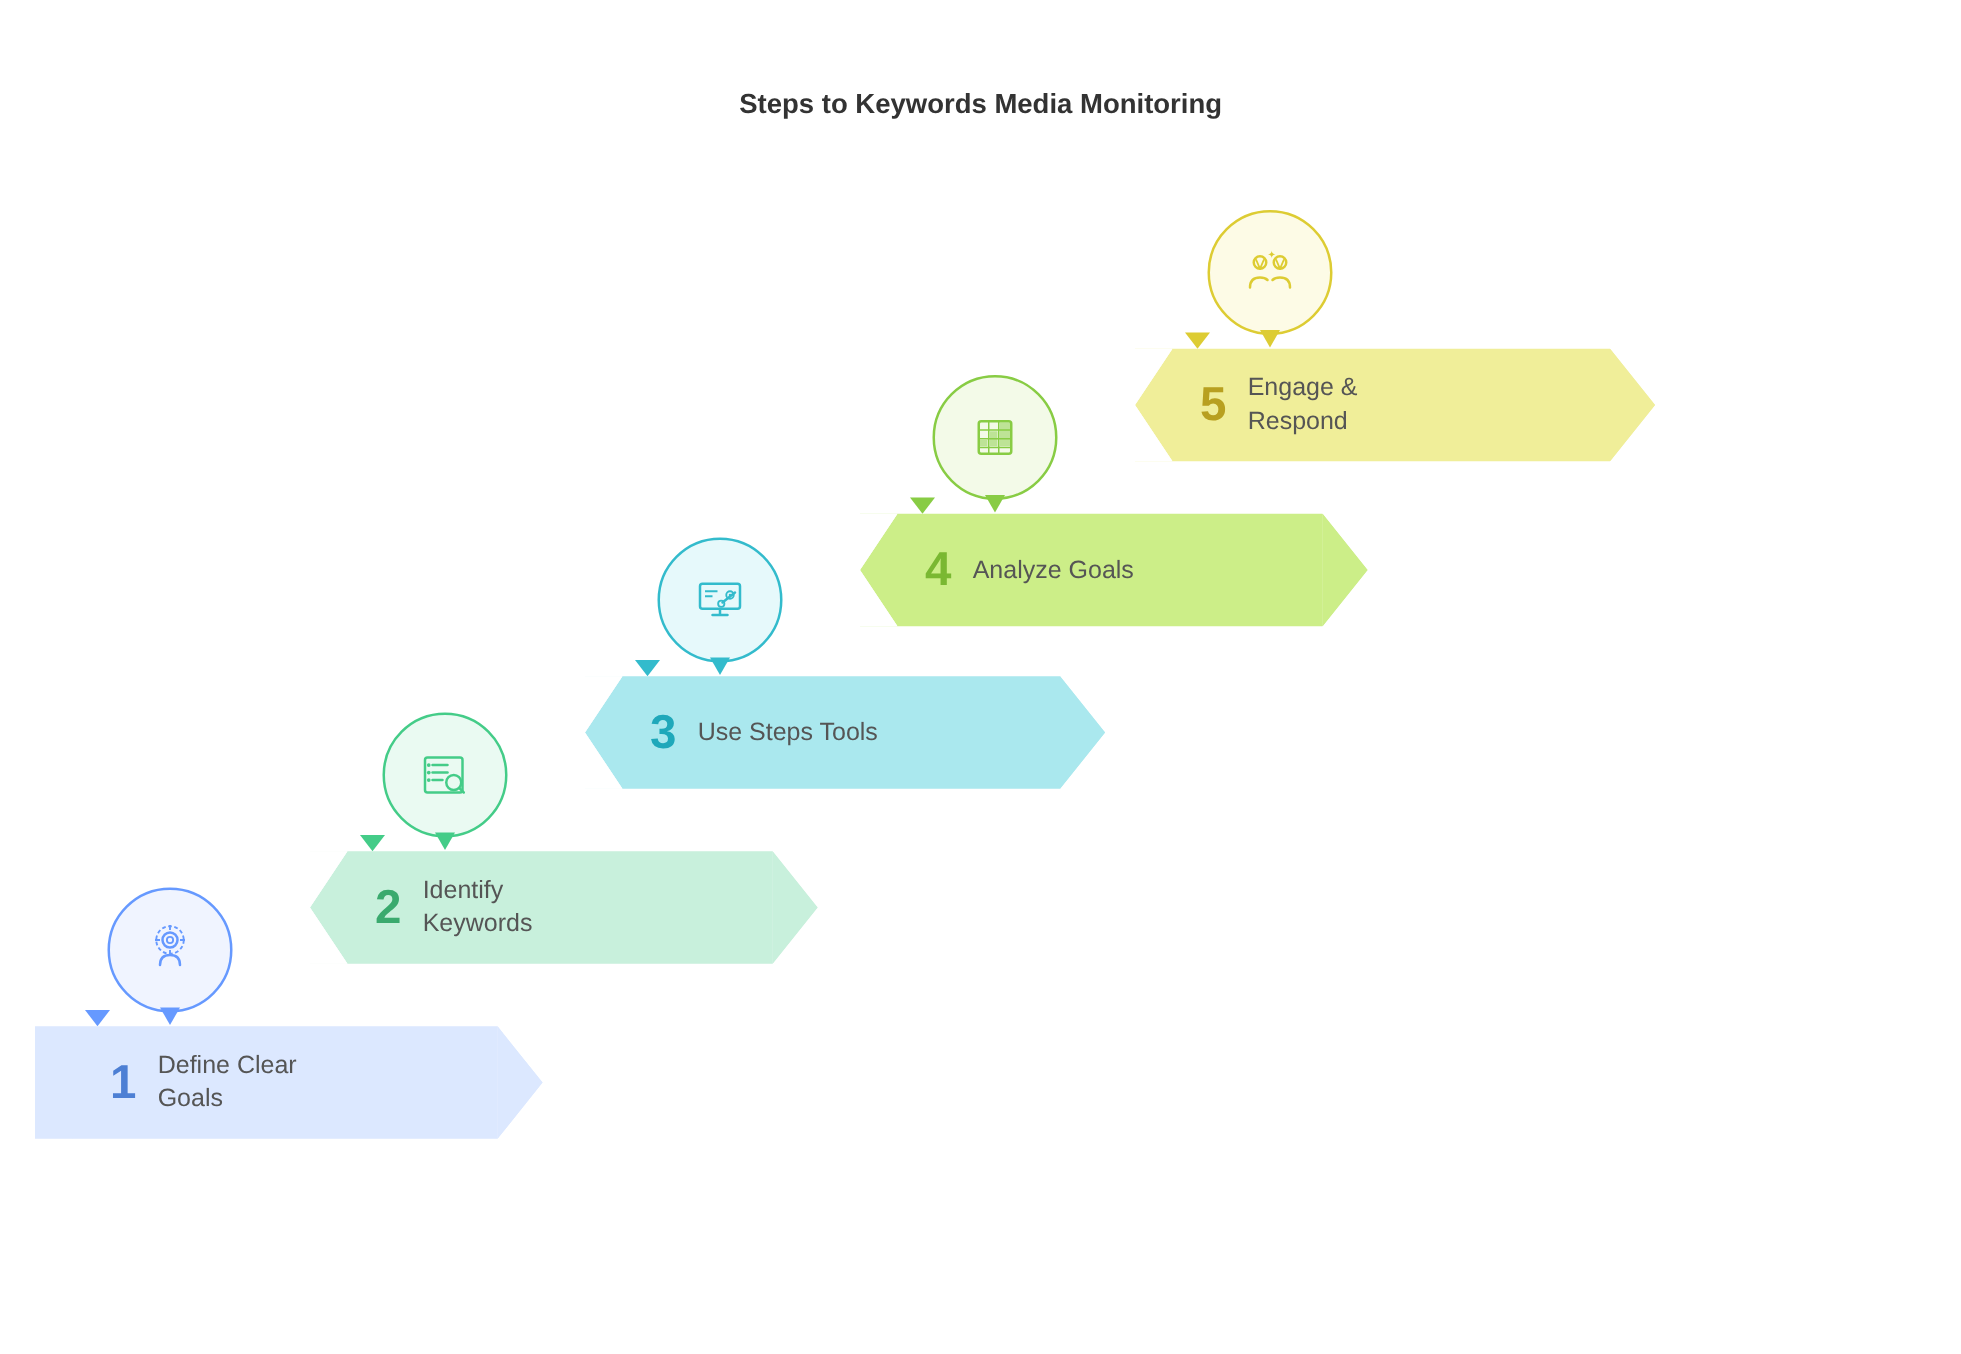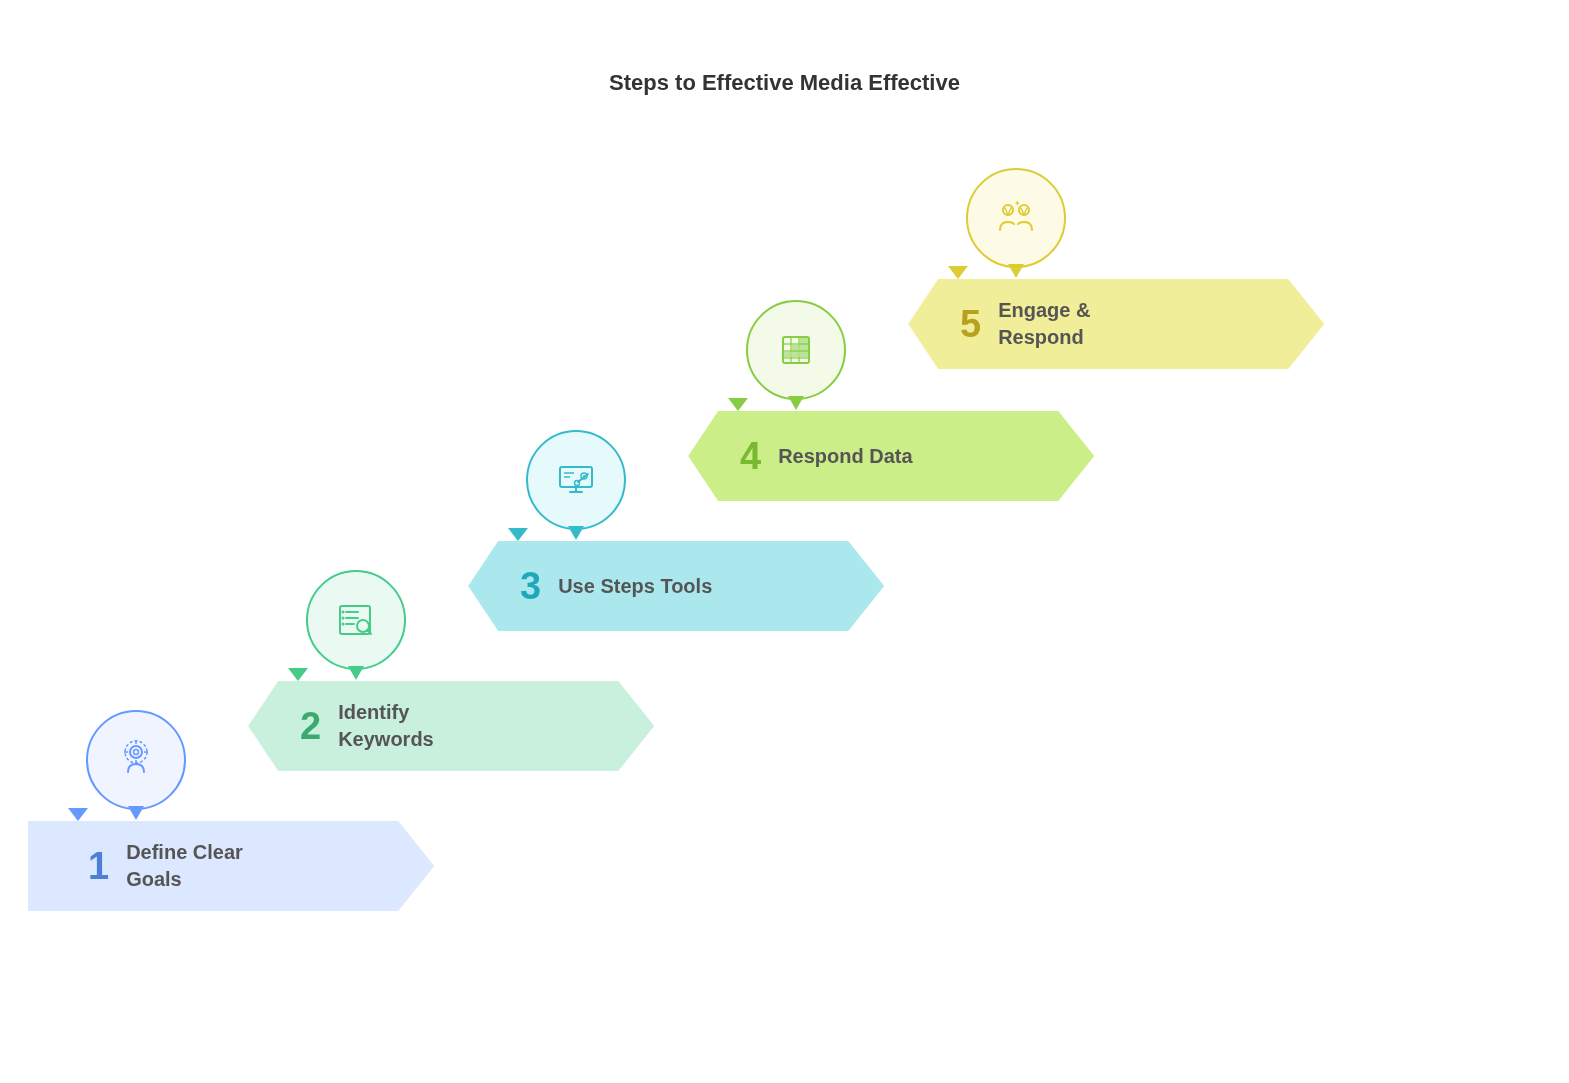--- a/index.html
+++ b/index.html
@@ -104,21 +104,21 @@
 
     .banner-num {
       font-size: 38px;
       font-weight: 900;
       margin: 0 18px 0 48px;
       letter-spacing: -1px;
     }
     .banner-text {
       font-size: 20px;
       color: #555;
-      font-weight: 700;
+      font-weight: 400;
       line-height: 1.35;
     }
 
     .icon-svg {
       width: 52px;
       height: 52px;
     }
 
     
     .step1-wrapper {
@@ -267,21 +267,21 @@
       width: 0;
       height: 0;
       border-left: 10px solid transparent;
       border-right: 10px solid transparent;
       margin-left: 98px; 
     }
   </style>
 </head>
 <body>
 
-<div class="page-title">Steps to Effective Media Effective</div>
+<div class="page-title">Steps to Keywords Media Monitoring</div>
 
 <div class="diagram-container">
 
   <div class="step-wrapper step1-wrapper">
     <div class="pin" style="border-color:#6699ff; background:#f0f4ff; width:100px; height:100px;">
 
       <svg class="icon-svg" viewBox="0 0 52 52" fill="none">
         <circle cx="26" cy="18" r="6" stroke="#6699ff" stroke-width="2" fill="none"></circle>
         <circle cx="26" cy="18" r="2.5" stroke="#6699ff" stroke-width="1.5" fill="none"></circle>
 
@@ -375,21 +375,21 @@
 
         <rect x="14" y="28" width="6" height="5" fill="#88cc44" opacity="0.5"></rect>
         <rect x="22" y="21" width="6" height="12" fill="#88cc44" opacity="0.5"></rect>
         <rect x="30" y="14" width="8" height="19" fill="#88cc44" opacity="0.5"></rect>
       </svg>
     </div>
     <div class="pin-tail" style="border-top:13px solid #88cc44; margin-left:40px;"></div>
     <div class="banner notched" style="background:#ccee88; width:370px;">
       <div style="position:absolute;left:0;top:0;width:0;height:0;border-top:45px solid white;border-bottom:45px solid white;border-right:30px solid transparent;"></div>
       <span class="banner-num" style="color:#7ab832; margin-left:52px;">4</span>
-      <span class="banner-text">Respond Data</span>
+      <span class="banner-text">Analyze Goals</span>
       <div style="position:absolute;right:-36px;top:0;width:0;height:0;border-top:45px solid transparent;border-bottom:45px solid transparent;border-left:36px solid #ccee88;"></div>
     </div>
   </div>
 
   <div class="step-wrapper step5-wrapper">
     <div class="pin" style="border-color:#ddcc33; background:#fdfbe6; width:100px; height:100px;">
       <svg class="icon-svg" viewBox="0 0 52 52" fill="none">
 
         <circle cx="18" cy="18" r="5" stroke="#ddcc33" stroke-width="2" fill="none"></circle>
         <path d="M10 38 Q10 30 18 30 Q22 30 24 32" stroke="#ddcc33" stroke-width="2" fill="none" stroke-linecap="round"></path>

